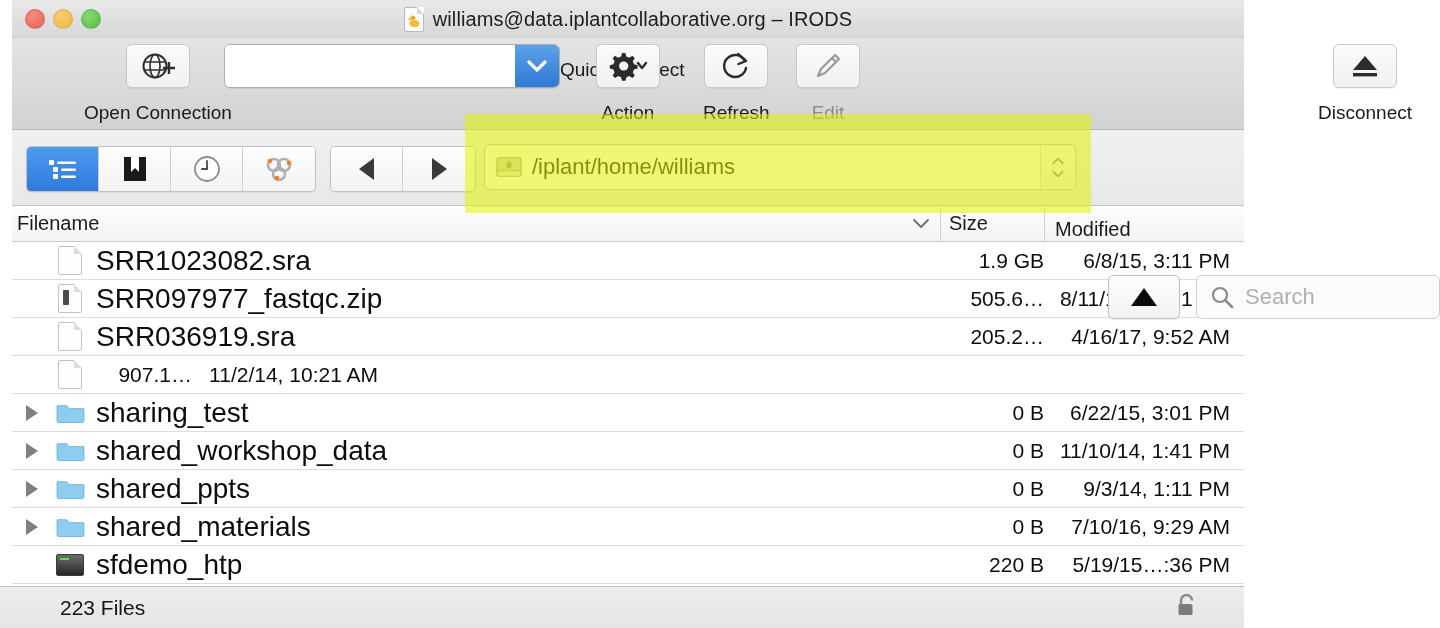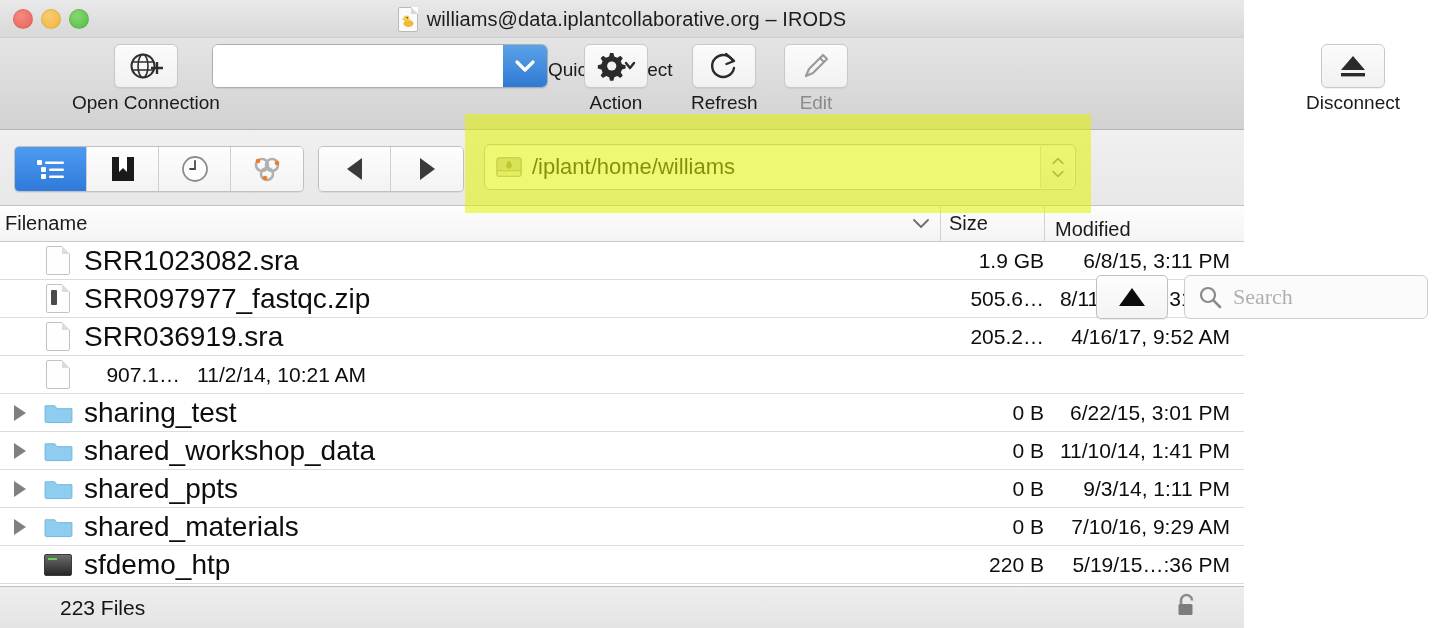--- a/index.html
+++ b/index.html
@@ -6,20 +6,21 @@
   html, body {
     width: 1440px; height: 628px;
     font-family: "Liberation Sans", sans-serif;
     background: #ffffff;
     overflow: hidden;
   }
   #app {
     position: relative;
     width: 1244px; height: 628px;
     background: #ffffff;
+    padding-left: 12px;
   }
 
   
   .titlebar {
     position: relative;
     height: 38px;
     background: linear-gradient(#e9e9e9, #d8d8d8);
     border-bottom: 1px solid #cfcfcf;
     display: flex;
     align-items: center;
@@ -76,21 +77,21 @@
   }
   .tb-btn {
     width: 64px; height: 44px;
     background: linear-gradient(#fbfbfb, #f1f1f1);
     border: 1px solid #c8c8c8;
     border-radius: 6px;
     display: flex; align-items: center; justify-content: center;
     box-shadow: 0 1px 0 rgba(255,255,255,.7) inset, 0 1px 1px rgba(0,0,0,.06);
   }
   .tb-label {
-    margin-top: 4px;
+    margin-top: 14px;
     font-size: 19px;
     color: #1b1b1b;
     white-space: nowrap;
   }
   .tb-label.disabled { color: #8c8c8c; }
 
   
   .qc-wrap { position: absolute; top: 6px; left: 212px; display: flex; align-items: center; }
   .qc-combo {
     width: 336px; height: 44px;
@@ -180,21 +181,21 @@
     border: 1px solid #c0c0c0; border-radius: 5px;
     display: flex; align-items: center; justify-content: center;
     box-shadow: 0 1px 1px rgba(0,0,0,.07);
   }
   .searchfield {
     position: absolute; left: 1184px; top: 145px;
     width: 244px; height: 44px;
     background: #fbfbfb;
     border: 1px solid #cdcdcd;
     border-radius: 6px;
-    display: flex; align-items: center; font-family: Liberation Serif, serif;
+    display: flex; align-items: center;
   }
   .search-ph { font-size: 22px; color: #b0b0b0; margin-left: 10px; }
 
   
   .highlight {
     position: absolute;
     left: 465px; top: 114px;
     width: 626px; height: 99px;
     background: rgba(226,242,0,.55);
     z-index: 5;

